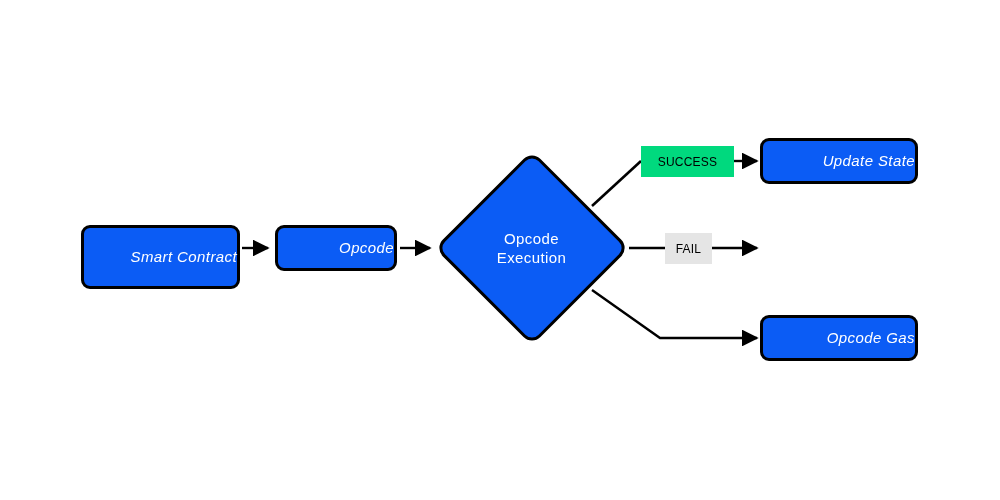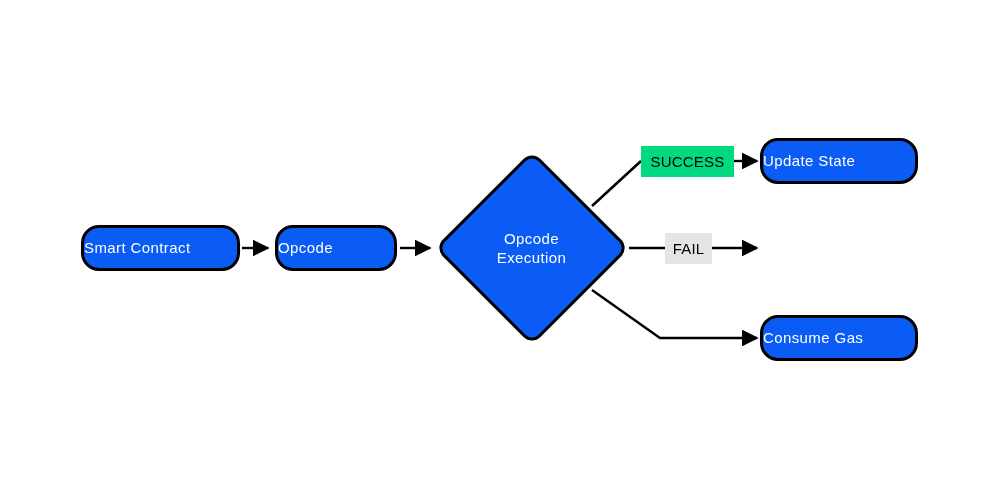--- a/index.html
+++ b/index.html
@@ -22,30 +22,31 @@
     left: 0;
     top: 0;
     width: 1000px;
     height: 500px;
   }
   .node {
     position: absolute;
     box-sizing: border-box;
     background: #0b5cf5;
     border: 3px solid #000000;
-    border-radius: 18px;
+    border-radius: 9px;
     color: #ffffff;
     font-size: 15px;
     letter-spacing: 0.4px;
     display: flex;
     align-items: center;
-    justify-content: flex-start;
+    justify-content: flex-end;
     text-align: center;
     line-height: 1.25;
     white-space: pre-line;
+    font-style: italic;
   }
   .diamond-wrap {
     position: absolute;
     display: flex;
     align-items: center;
     justify-content: center;
   }
   .diamond-shape {
     position: absolute;
     left: 50%;
@@ -66,21 +67,21 @@
     line-height: 1.3;
     white-space: pre-line;
   }
   .edge-badge {
     position: absolute;
     box-sizing: border-box;
     display: flex;
     align-items: center;
     justify-content: center;
     color: #000000;
-    font-size: 15px;
+    font-size: 12px;
     letter-spacing: 0.2px;
     z-index: 3;
   }
 </style>
 </head>
 <body>
 
 <div id="canvas">
 
   <svg id="edges" viewBox="0 0 1000 500" xmlns="http://www.w3.org/2000/svg">
@@ -98,21 +99,21 @@
 
     <path d="M 734 161 L 757 161" stroke="#000000" stroke-width="2.4" fill="none" marker-end="url(#arrow)"></path>
 
     <path d="M 629 248 L 665 248" stroke="#000000" stroke-width="2.6" fill="none"></path>
 
     <path d="M 712 248 L 757 248" stroke="#000000" stroke-width="2.4" fill="none" marker-end="url(#arrow)"></path>
 
     <path d="M 592 290 L 660 338 L 757 338" stroke="#000000" stroke-width="2.4" fill="none" stroke-linejoin="miter" marker-end="url(#arrow)"></path>
   </svg>
 
-  <div class="node" style="left:81px; top:225px; width:159px; height:46px;">
+  <div class="node" style="left:81px; top:225px; width:159px; height:64px;">
     <span>Smart Contract</span>
   </div>
 
   <div class="node" style="left:275px; top:225px; width:122px; height:46px;">
     <span>Opcode</span>
   </div>
 
   <div class="diamond-wrap" style="left:434px; top:151px; width:195px; height:194px;">
     <div class="diamond-shape" style="width:138px; height:138px;"></div>
     <div class="diamond-label">Opcode
@@ -126,16 +127,16 @@
   <div class="edge-badge" style="left:665px; top:233px; width:47px; height:31px; background:#e5e5e5;">
     <span>FAIL</span>
   </div>
 
   <div class="node" style="left:760px; top:138px; width:158px; height:46px;">
     <span>Update State</span>
   </div>
 
 
   <div class="node" style="left:760px; top:315px; width:158px; height:46px;">
-    <span>Consume Gas</span>
+    <span>Opcode Gas</span>
   </div>
 
 </div>
 
 </body></html>

